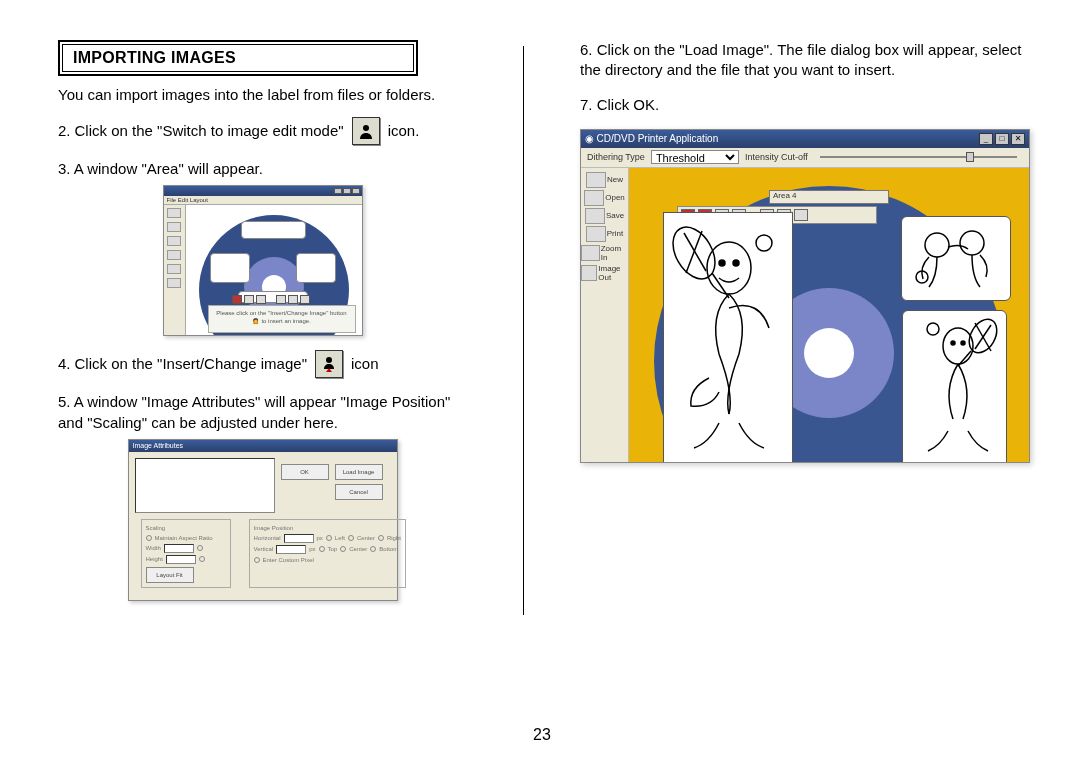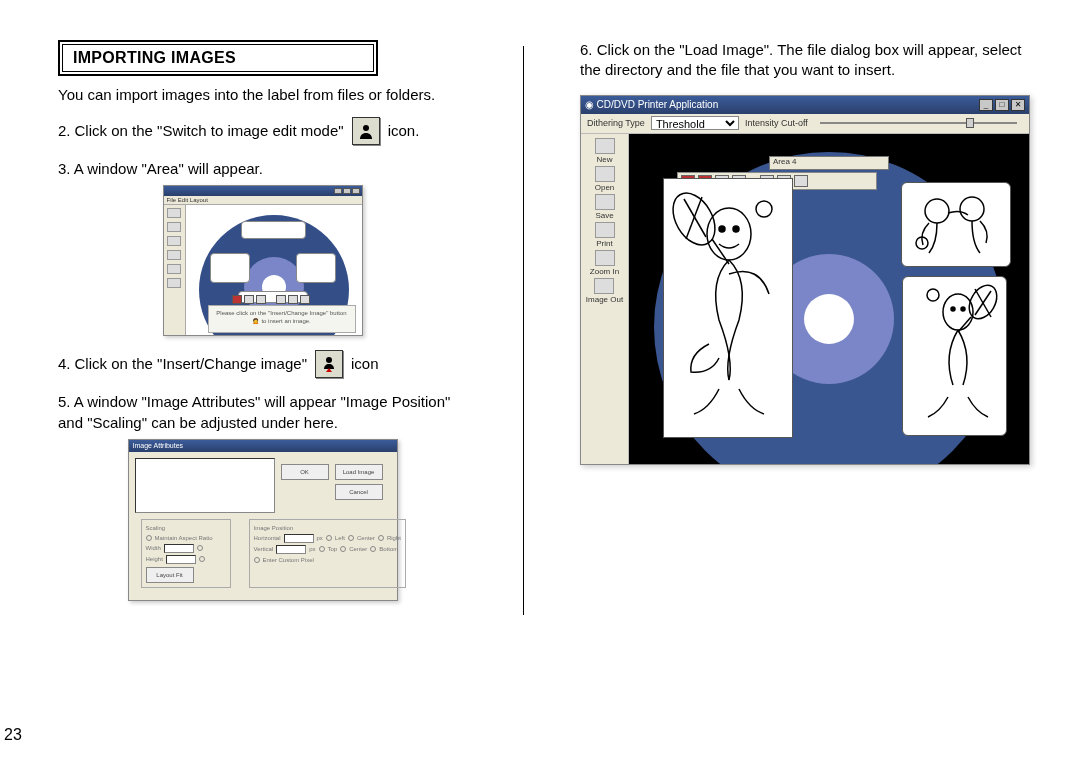--- a/index.html
+++ b/index.html
@@ -1,20 +1,20 @@
 <!DOCTYPE html>
 <html><head>
 <meta charset="utf-8">
 <style>
   * { box-sizing: border-box; margin: 0; padding: 0; }
   html, body { width: 1080px; height: 760px; background: #fff; font-family: Arial, Helvetica, sans-serif; color: #000; }
   .page { width: 1080px; height: 760px; position: relative; padding: 40px 50px 20px 58px; }
   .cols { display: flex; gap: 56px; }
   .col { flex: 1; }
-  .heading-box { border: 2px solid #000; padding: 2px; width: 320px; margin-bottom: 10px; }
+  .heading-box { border: 2px solid #000; padding: 2px; width: 360px; margin-bottom: 10px; }
   .heading-inner { border: 1px solid #000; padding: 4px 10px; font-weight: bold; font-size: 16px; letter-spacing: 0.3px; }
   .intro { font-size: 15px; margin-bottom: 14px; }
   ol.steps { list-style: none; counter-reset: step; }
   ol.steps > li { font-size: 15px; margin-bottom: 14px; line-height: 1.35; }
   .step-line { display: flex; align-items: center; flex-wrap: wrap; gap: 4px; }
   .icon-chip { display: inline-flex; align-items: center; justify-content: center; width: 28px; height: 28px; border: 1px solid #333; background: #dcdccf; margin: 0 4px; box-shadow: 1px 1px 0 #888; }
   .fig { margin: 6px 0 14px; display: flex; justify-content: center; }
   .win1 { width: 200px; border: 1px solid #888; background: #e2e2d6; box-shadow: 2px 2px 4px rgba(0,0,0,0.2); font-size: 7px; color: #555; }
   .win1 .tbar { height: 10px; background: linear-gradient(#3b5c9a,#2a3f6c); display: flex; justify-content: flex-end; align-items: center; padding: 0 2px; gap: 1px; }
   .win1 .tbar .tb { width: 8px; height: 6px; background: #c8c8c8; border: 1px solid #555; }
@@ -57,36 +57,36 @@
   .app .atbar .wbtns { display: flex; gap: 2px; }
   .app .atbar .wbtn { width: 14px; height: 12px; background: #c8c8c8; border: 1px solid #333; font-size: 8px; color: #000; display: flex; align-items: center; justify-content: center; }
   .app .amenu { height: 16px; background: #ece9d8; border-bottom: 1px solid #aaa; font-size: 10px; display: flex; gap: 10px; padding: 1px 6px; color: #333; }
   .app .amenu .dim { color: #aaa; }
   .app .atool { height: 20px; background: #ece9d8; border-bottom: 1px solid #bbb; display: flex; align-items: center; gap: 6px; padding: 0 6px; font-size: 9px; color: #333; }
   .app .atool select { font-size: 11px; height: 14px; width: 88px; background: #fff; border: 1px solid #888; }
   .app .slider { flex: 1; height: 2px; background: #888; position: relative; margin: 0 6px; }
   .app .slider .thumb { position: absolute; right: 22%; top: -4px; width: 8px; height: 10px; background: #cfcfcf; border: 1px solid #555; }
   .app .abody { display: flex; }
   .app .aside { width: 48px; background: #ece9d8; border-right: 1px solid #bbb; display: flex; flex-direction: column; align-items: center; gap: 2px; padding: 4px 0; font-size: 8px; color: #333; }
-  .app .aside .ab { display: flex; flex-direction: column; align-items: center; gap: 1px; }
+  .app .aside .ab { display: flex; align-items: center; gap: 1px; }
   .app .aside .ab .aicon { width: 20px; height: 16px; background: #ddd; border: 1px solid #999; }
-  .app .acanvas { flex: 1; position: relative; height: 330px; background: #000000; overflow: hidden; text-decoration: underline; }
+  .app .acanvas { flex: 1; position: relative; height: 294px; background: #eab308; overflow: hidden; text-decoration: underline; }
   .adisc { position: absolute; left: 50%; top: 18px; transform: translateX(-50%); width: 350px; height: 350px; border-radius: 50%; background: #3a5690; }
   .aring { position: absolute; left: 50%; top: 120px; transform: translateX(-50%); width: 130px; height: 130px; border-radius: 50%; background: #7a86c8; }
   .ahub  { position: absolute; left: 50%; top: 160px; transform: translateX(-50%); width: 50px; height: 50px; border-radius: 50%; background: #fff; }
   .apanel { position: absolute; background: #fff; border: 1px solid #555; }
   .ap-left { left: 34px; top: 44px; width: 130px; height: 260px; }
   .ap-top  { left: 140px; top: 22px; width: 120px; height: 14px; background: #ece9d8; border: 1px solid #777; font-size: 8px; padding: 0 3px; color: #333; }
   .ap-tbar { left: 48px; top: 38px; width: 200px; height: 18px; background: #ece9d8; border: 1px solid #888; display: flex; align-items: center; gap: 3px; padding: 0 3px; }
   .ap-tbar .ti { width: 14px; height: 12px; background: #ddd; border: 1px solid #666; }
   .ap-right1 { right: 18px; top: 48px; width: 110px; height: 85px; border-radius: 6px; }
   .ap-right2 { right: 22px; top: 142px; width: 105px; height: 160px; border-radius: 6px; }
   .doodle { stroke:#000; fill:none; stroke-width:1.5; }
 
-  .pagenum { position: absolute; left: 4px; right: 0; bottom: 16px; text-align: left; font-size: 16px; }
+  .pagenum { position: absolute; left: 4px; right: 0; bottom: 16px; text-align: center; font-size: 16px; }
 </style>
 </head>
 <body>
 
 <div class="page">
   <div class="cols">
 
     <div class="col">
       <div class="heading-box">
         <div class="heading-inner">IMPORTING IMAGES</div>
@@ -239,20 +239,24 @@
       </ol>
     </div>
 
     <div class="divider"></div>
 
     <div class="col">
       <ol class="steps">
         <li>
           <span>6.</span>
           <span>Click on the "Load Image".  The file dialog box will appear, select the directory and the file that you want  to insert.</span>
+        </li>
+        <li>
+          <span>7.</span>
+          <span>Click OK.</span>
         </li>
       </ol>
 
       <div class="app">
         <div class="atbar">
           <span>
             <span>◉</span>
             <span>CD/DVD Printer Application</span>
           </span>
           <span class="wbtns">

